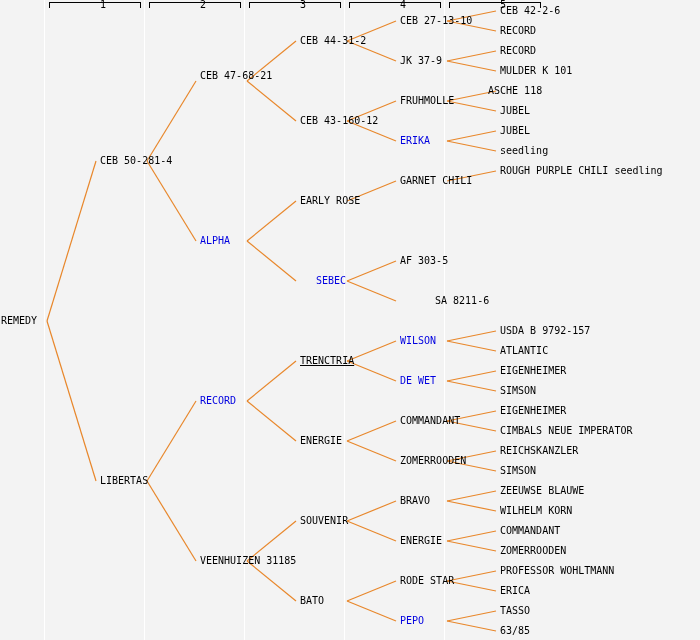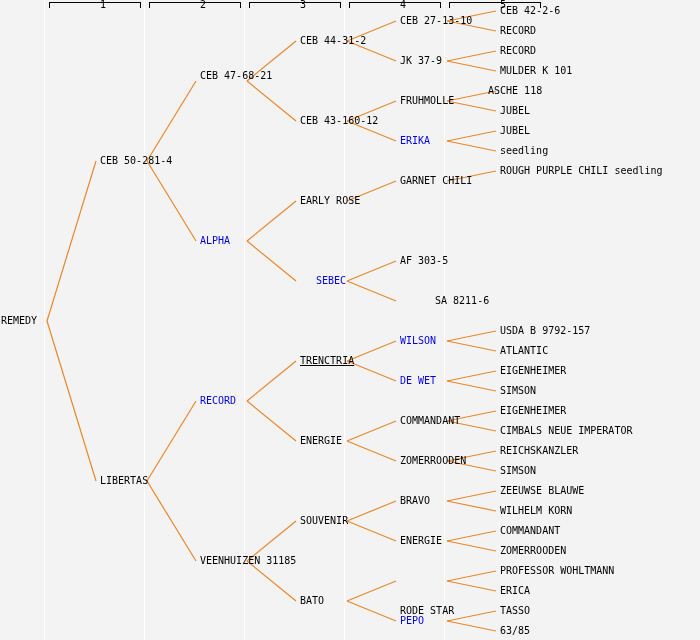--- a/index.html
+++ b/index.html
@@ -121,21 +121,21 @@
     <div class="node link" style="left: 400px; top: 135px;">ERIKA</div>
     <div class="node" style="left: 400px; top: 175px; text-align: right;">GARNET CHILI</div>
     <div class="node" style="left: 400px; top: 255px;">AF 303-5</div>
     <div class="node" style="left: 400px; top: 295px; margin-left: 35px;">SA 8211-6</div>
     <div class="node link" style="left: 400px; top: 335px;">WILSON</div>
     <div class="node link" style="left: 400px; top: 375px;">DE WET</div>
     <div class="node" style="left: 400px; top: 415px;">COMMANDANT</div>
     <div class="node" style="left: 400px; top: 455px;">ZOMERROODEN</div>
     <div class="node" style="left: 400px; top: 495px;">BRAVO</div>
     <div class="node" style="left: 400px; top: 535px;">ENERGIE</div>
-    <div class="node" style="left: 400px; top: 605px;">RODE STAR</div>
+    <div class="node" style="left: 400px; top: 575px;">RODE STAR</div>
     <div class="node link" style="left: 400px; top: 615px;">PEPO</div>
     <div class="node" style="left: 500px; top: 5px;">CEB 42-2-6</div>
     <div class="node" style="left: 500px; top: 25px;">RECORD</div>
     <div class="node" style="left: 500px; top: 45px;">RECORD</div>
     <div class="node" style="left: 500px; top: 65px;">MULDER K 101</div>
     <div class="node" style="left: 488px; top: 85px;">ASCHE 118</div>
     <div class="node" style="left: 500px; top: 105px;">JUBEL</div>
     <div class="node" style="left: 500px; top: 125px;">JUBEL</div>
     <div class="node" style="left: 500px; top: 145px;">seedling</div>
     <div class="node" style="left: 500px; top: 165px;">ROUGH PURPLE CHILI seedling</div>

